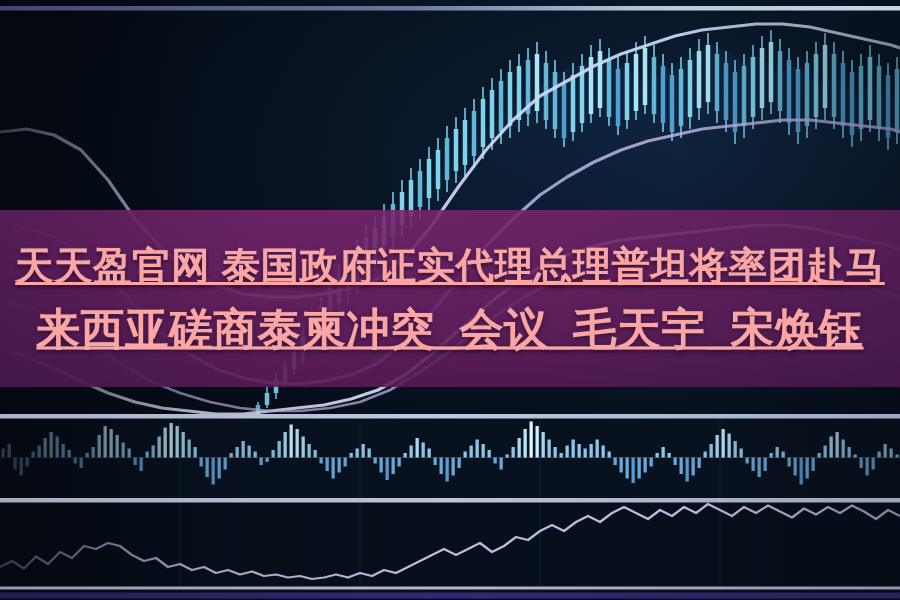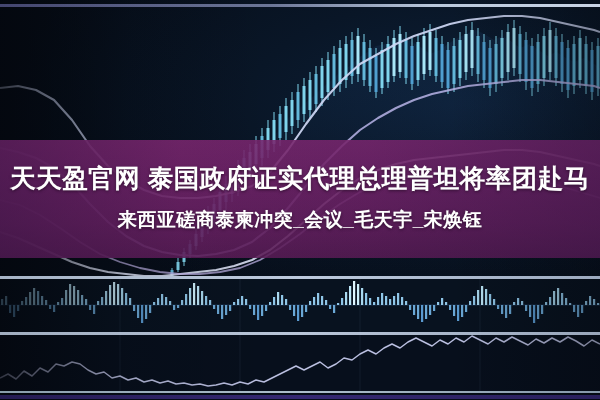--- a/index.html
+++ b/index.html
@@ -71,30 +71,31 @@
     width: 600px;
     height: 118px;
     display: flex;
     flex-direction: column;
     align-items: center;
     justify-content: center;
     gap: 2px;
     z-index: 6;
   }
   .headline-line {
-    color: #ffffff;
+    color: #fca5a5;
     font-weight: bold;
     font-size: 25.5px;
     line-height: 40px;
     letter-spacing: 0.5px;
     white-space: nowrap;
     text-shadow: 0 1px 3px rgba(30,6,30,0.75), 0 0 1px rgba(255,255,255,0.35);
+    text-decoration: underline;
   }
   .headline-line.l1 { font-size: 25.5px; }
-  .headline-line.l2 { font-size: 19px; }
+  .headline-line.l2 { font-size: 29px; }
 
   
   .rule {
     position: absolute;
     left: 0;
     width: 600px;
     pointer-events: none;
   }
   .rule-top {
     top: 4px;

